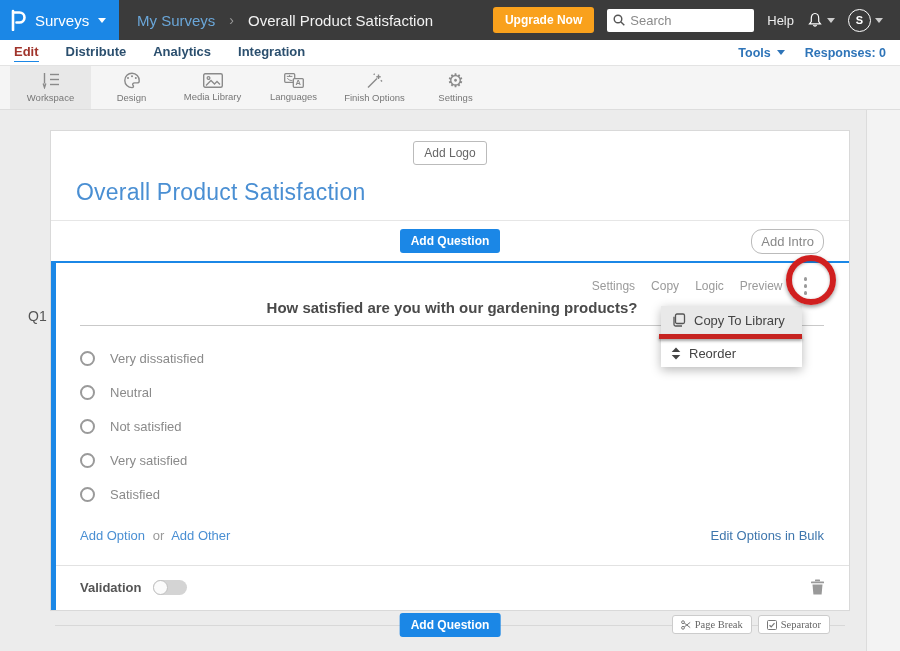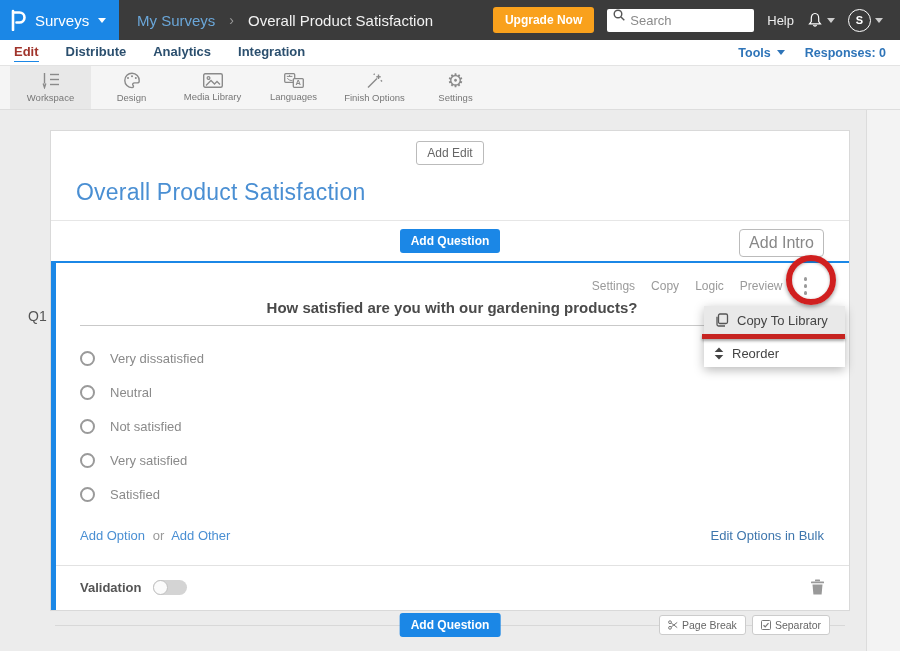--- a/index.html
+++ b/index.html
@@ -11,21 +11,21 @@
   .topbar { position:absolute; top:0; left:0; width:900px; height:40px; background:#3b3b3b; display:flex; align-items:center; z-index:10; }
   .brand { width:119px; height:40px; background:#1b87e6; display:flex; align-items:center; padding:0 10px; gap:9px; color:#fff; cursor:pointer; }
   .brand-label { font-size:15px; }
   .caret { width:0; height:0; border-left:4px solid transparent; border-right:4px solid transparent; border-top:5px solid currentColor; display:inline-block; }
   .breadcrumb { display:flex; align-items:center; margin-left:18px; gap:14px; }
   .bc-parent { color:#6aa6d8; font-size:15px; cursor:pointer; }
   .bc-sep { color:#9a9a9a; font-size:14px; }
   .bc-current { color:#f2f2f2; font-size:15px; }
   .topbar-right { margin-left:auto; display:flex; align-items:center; gap:13px; padding-right:17px; }
   .upgrade-btn { background:#f9a11c; color:#fff; font-size:12px; font-weight:bold; border:none; border-radius:3px; padding:6px 12px; cursor:pointer; }
-  .searchbox { width:147px; height:23px; background:#fff; border-radius:2px; display:flex; padding:0 6px; gap:5px; }
+  .searchbox { width:147px; height:23px; background:#fff; border-radius:2px; display:flex; align-items:center; padding:0 6px; gap:5px; }
   .searchbox input { border:none; outline:none; width:100%; font-size:13px; color:#333; font-family:"Liberation Sans",sans-serif; background:transparent; }
   .searchbox input::placeholder { color:#8a8a8a; }
   .help-link { color:#eee; font-size:13px; cursor:pointer; }
   .bell-wrap, .avatar-wrap { display:flex; align-items:center; gap:4px; color:#ccc; cursor:pointer; }
   .avatar { width:23px; height:23px; border:1.5px solid #fff; border-radius:50%; color:#fff; font-size:11px; font-weight:bold; display:flex; align-items:center; justify-content:center; }
 
   
   .nav-row { position:absolute; top:40px; left:0; width:900px; height:26px; background:#fff; border-bottom:1px solid #e3e3e3; display:flex; align-items:center; padding:0 14px; z-index:9; }
   .nav-tabs { display:flex; gap:27px; align-items:center; }
   .nav-tab { font-size:13px; font-weight:bold; color:#2b4f6e; cursor:pointer; padding-bottom:2px; }
@@ -48,21 +48,21 @@
   .canvas { position:absolute; top:110px; left:0; width:900px; height:541px; background:#ececec; }
   .scroll-track { position:absolute; left:866px; top:0; width:34px; height:541px; background:#f3f3f3; border-left:1px solid #dcdcdc; }
   .qnum { position:absolute; left:28px; top:198px; font-size:14px; color:#555; }
 
   .card { position:absolute; left:50px; top:20px; width:800px; background:#fff; border:1px solid #d9d9d9; }
   .card-header { padding-top:10px; border-bottom:1px solid #e6e6e6; }
   .add-logo-btn { display:block; margin:0 auto; background:#fff; border:1px solid #bbb; border-radius:3px; color:#666; font-size:12px; padding:4px 10px; cursor:pointer; font-family:"Liberation Sans",sans-serif; }
   .survey-title { margin:14px 0 14px 25px; font-size:23px; font-weight:400; color:#4a8fd3; letter-spacing:0.2px; }
   .addq-row { position:relative; height:40px; display:flex; align-items:center; justify-content:center; }
   .btn-primary { background:#1b87e6; color:#fff; border:none; border-radius:3px; font-size:12px; font-weight:bold; padding:5px 11px; cursor:pointer; font-family:"Liberation Sans",sans-serif; }
-  .add-intro-btn { position:absolute; right:25px; top:8px; background:#fff; border:1px solid #bbb; border-radius:4px; color:#888; font-size:16px; padding:4px 9px; cursor:pointer; font-family:"Liberation Sans",sans-serif; }
+  .add-intro-btn { position:absolute; right:25px; top:8px; background:#fff; border:1px solid #bbb; border-radius:11px; color:#888; font-size:13px; padding:4px 9px; cursor:pointer; font-family:"Liberation Sans",sans-serif; }
 
   
   .qblock { border-top:2px solid #1b87e6; border-left:5px solid #1b87e6; padding:0 25px 0 24px; }
   .q-actions { display:flex; justify-content:flex-end; align-items:center; gap:16px; padding-top:13px; height:33px; }
   .q-action { color:#9a9a9a; font-size:12px; cursor:pointer; }
   .dots-btn { display:flex; flex-direction:column; gap:3.5px; align-items:center; padding:3px 5px; margin-right:12px; cursor:pointer; }
   .dots-btn i { width:3.5px; height:3.5px; background:#9a9a9a; border-radius:50%; }
   .q-text { font-size:15px; font-weight:bold; color:#4a4a4a; padding-bottom:9px; border-bottom:1px solid #c9c9c9; margin-top:3px;text-align:center; }
   .options { margin-top:8px; }
   .option-row { display:flex; align-items:center; gap:15px; margin-top:19px; cursor:pointer; }
@@ -78,24 +78,24 @@
   .validation-label { color:#555; font-size:13px; font-weight:bold; }
   .toggle { position:relative; width:34px; height:15px; background:#d4d4d4; border-radius:8px; cursor:pointer; }
   .toggle .knob { position:absolute; left:0; top:0; width:15px; height:15px; background:#fbfbfb; border:1px solid #c0c0c0; border-radius:50%; }
   .trash-btn { margin-left:auto; cursor:pointer; display:flex; }
 
   
   .footer-row { position:absolute; left:50px; top:500px; width:800px; height:30px; }
   .footer-row::before { content:""; position:absolute; left:5px; right:5px; top:50%; border-top:1px solid #d8d8d8; }
   .footer-addq { position:absolute; left:50%; transform:translateX(-50%); top:3px; z-index:2; }
   .footer-btns { position:absolute; right:20px; top:5px; display:flex; gap:6px; z-index:2; }
-  .mini-btn { background:#fff; border:1px solid #ccc; border-radius:3px; color:#666; font-size:10.5px; padding:3px 8px; display:flex; align-items:center; gap:4px; cursor:pointer; font-family:Liberation Sans, sans-serif; }
-
-  
-  .ctx-menu { position:absolute; left:704px; top:306px; width:141px; background:#fff; box-shadow:0 3px 10px rgba(0,0,0,0.28); z-index:50; }
+  .mini-btn { background:#fff; border:1px solid #ccc; border-radius:3px; color:#666; font-size:10.5px; padding:3px 8px; display:flex; align-items:center; gap:4px; cursor:pointer; font-family:Liberation Serif, serif; }
+
+  
+  .ctx-menu { position:absolute; left:661px; top:306px; width:141px; background:#fff; box-shadow:0 3px 10px rgba(0,0,0,0.28); z-index:50; }
   .ctx-item { height:28px; display:flex; align-items:center; gap:8px; padding:0 10px; font-size:13px; color:#444; cursor:pointer; }
   .ctx-item.hovered { background:#e9e9e9; }
   .red-bar { position:relative; left:-2px; width:143px; height:5px; background:#c62320; box-shadow:0 2px 3px rgba(0,0,0,0.35); z-index:51; }
   .red-circle { position:absolute; left:786px; top:255px; width:50px; height:50px; border:6px solid #d01f1f; border-radius:50%; box-shadow:0 2px 4px rgba(0,0,0,0.4), inset 0 1px 3px rgba(0,0,0,0.3); z-index:60; pointer-events:none; }
   .gear-glyph { font-size:19px; line-height:17px; color:#8a8a8a; }
 </style>
 </head>
 <body>
 
 <div id="app">
@@ -239,21 +239,21 @@
     </span>
     <span>Preview</span>
   </button>
 
   <div class="canvas">
     <div class="scroll-track"></div>
     <span class="qnum">Q1</span>
 
     <div class="card">
       <div class="card-header">
-        <button class="add-logo-btn">Add Edit</button>
+        <button class="add-logo-btn">Add Logo</button>
         <h1 class="survey-title">Overall Product Satisfaction</h1>
       </div>
 
       <div class="addq-row">
         <button class="btn-primary">Add Question</button>
         <button class="add-intro-btn">Add Intro</button>
       </div>
 
       <div class="qblock">
         <div class="q-actions">

